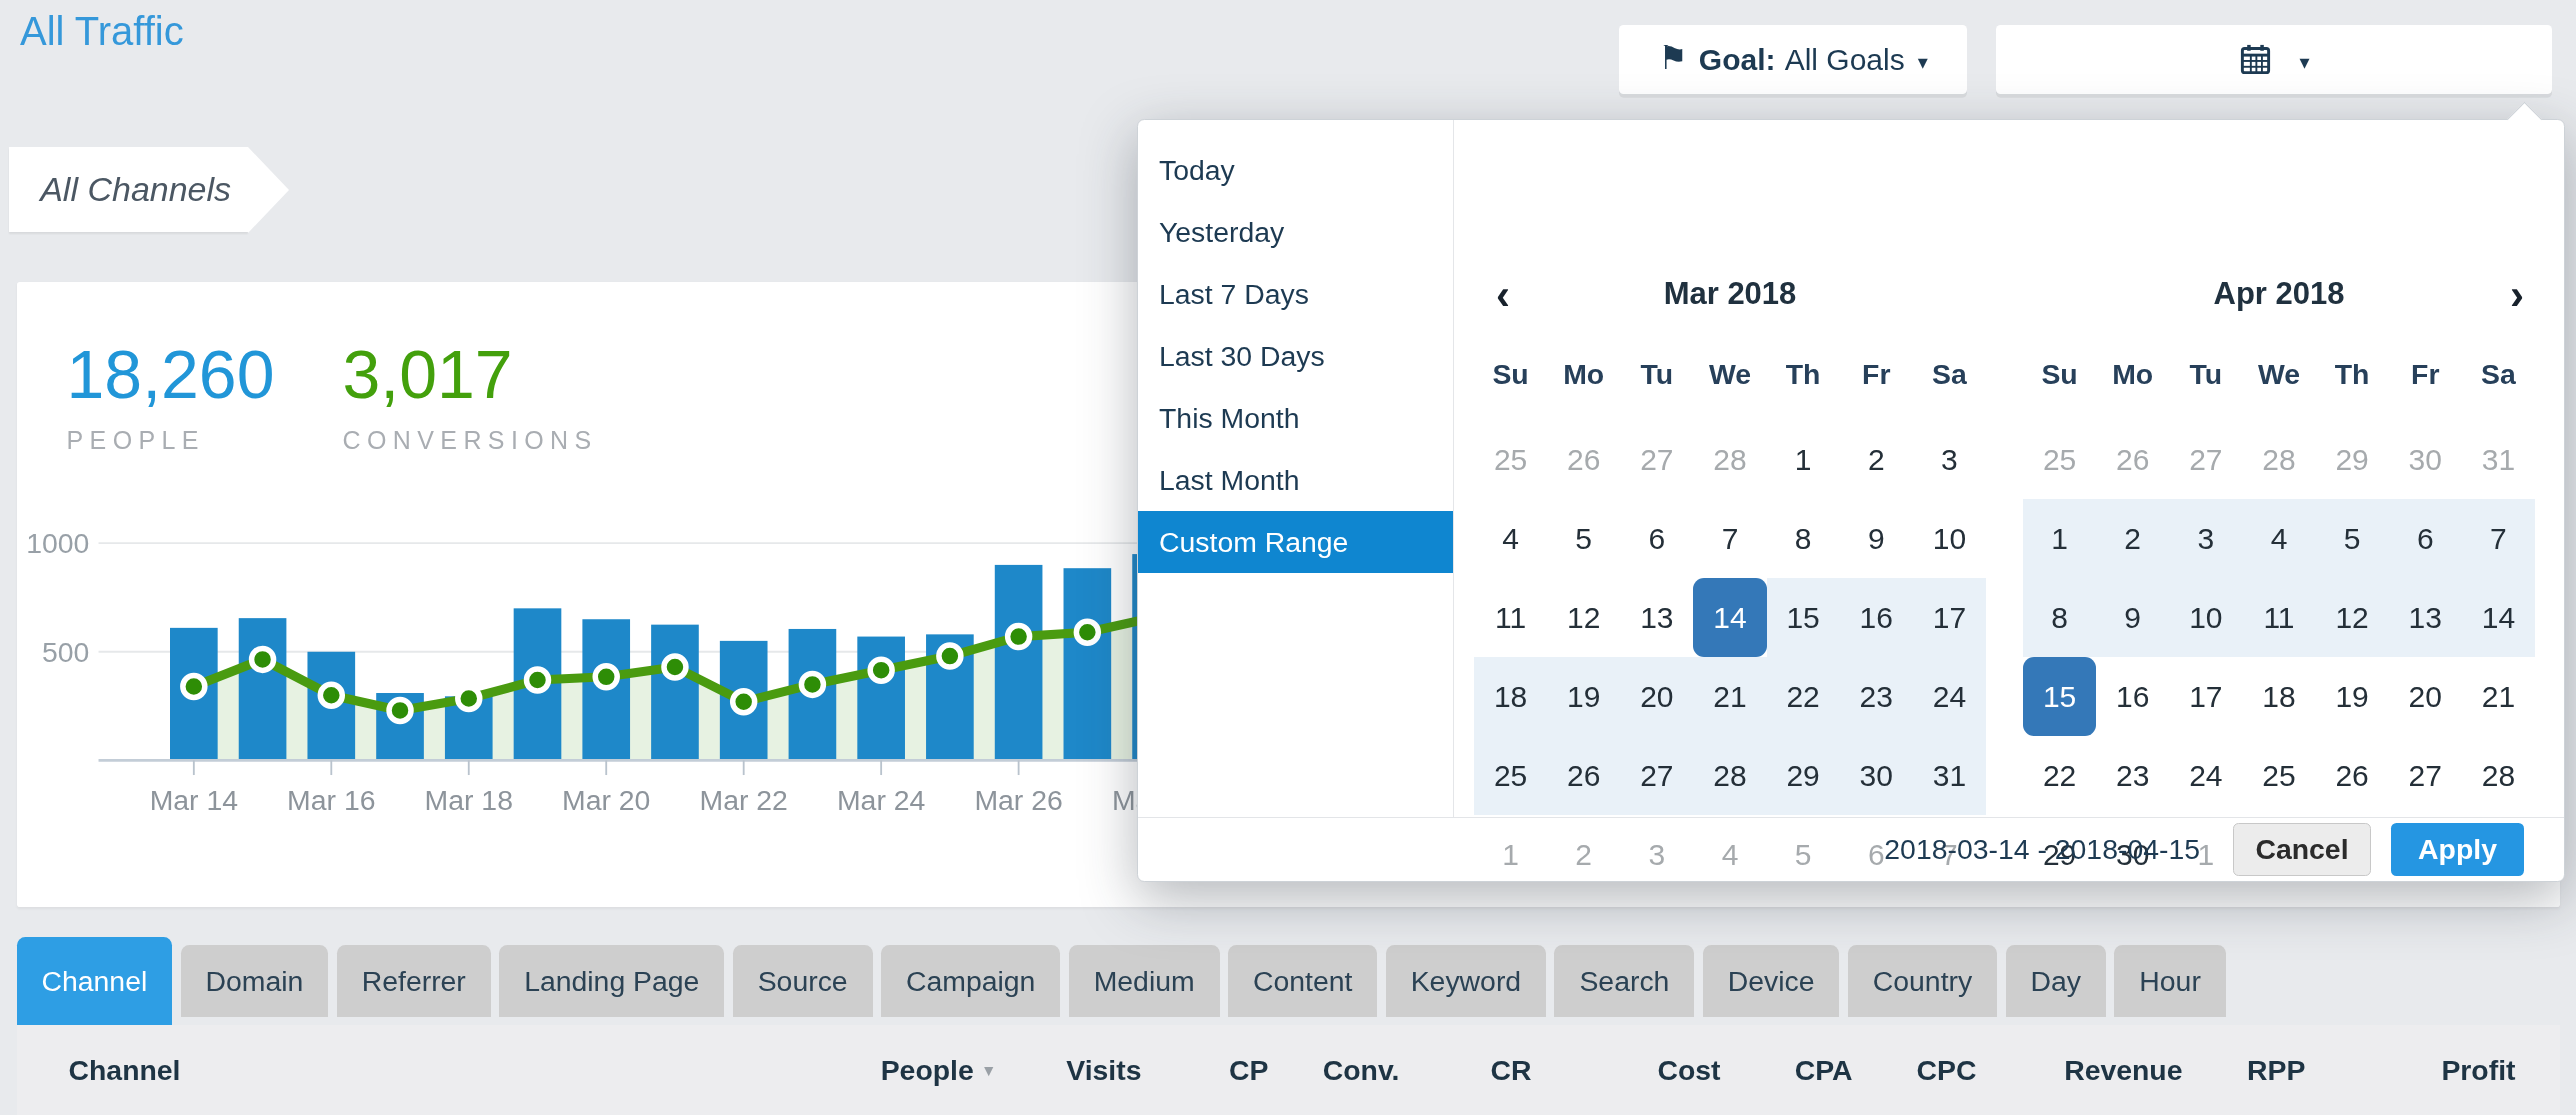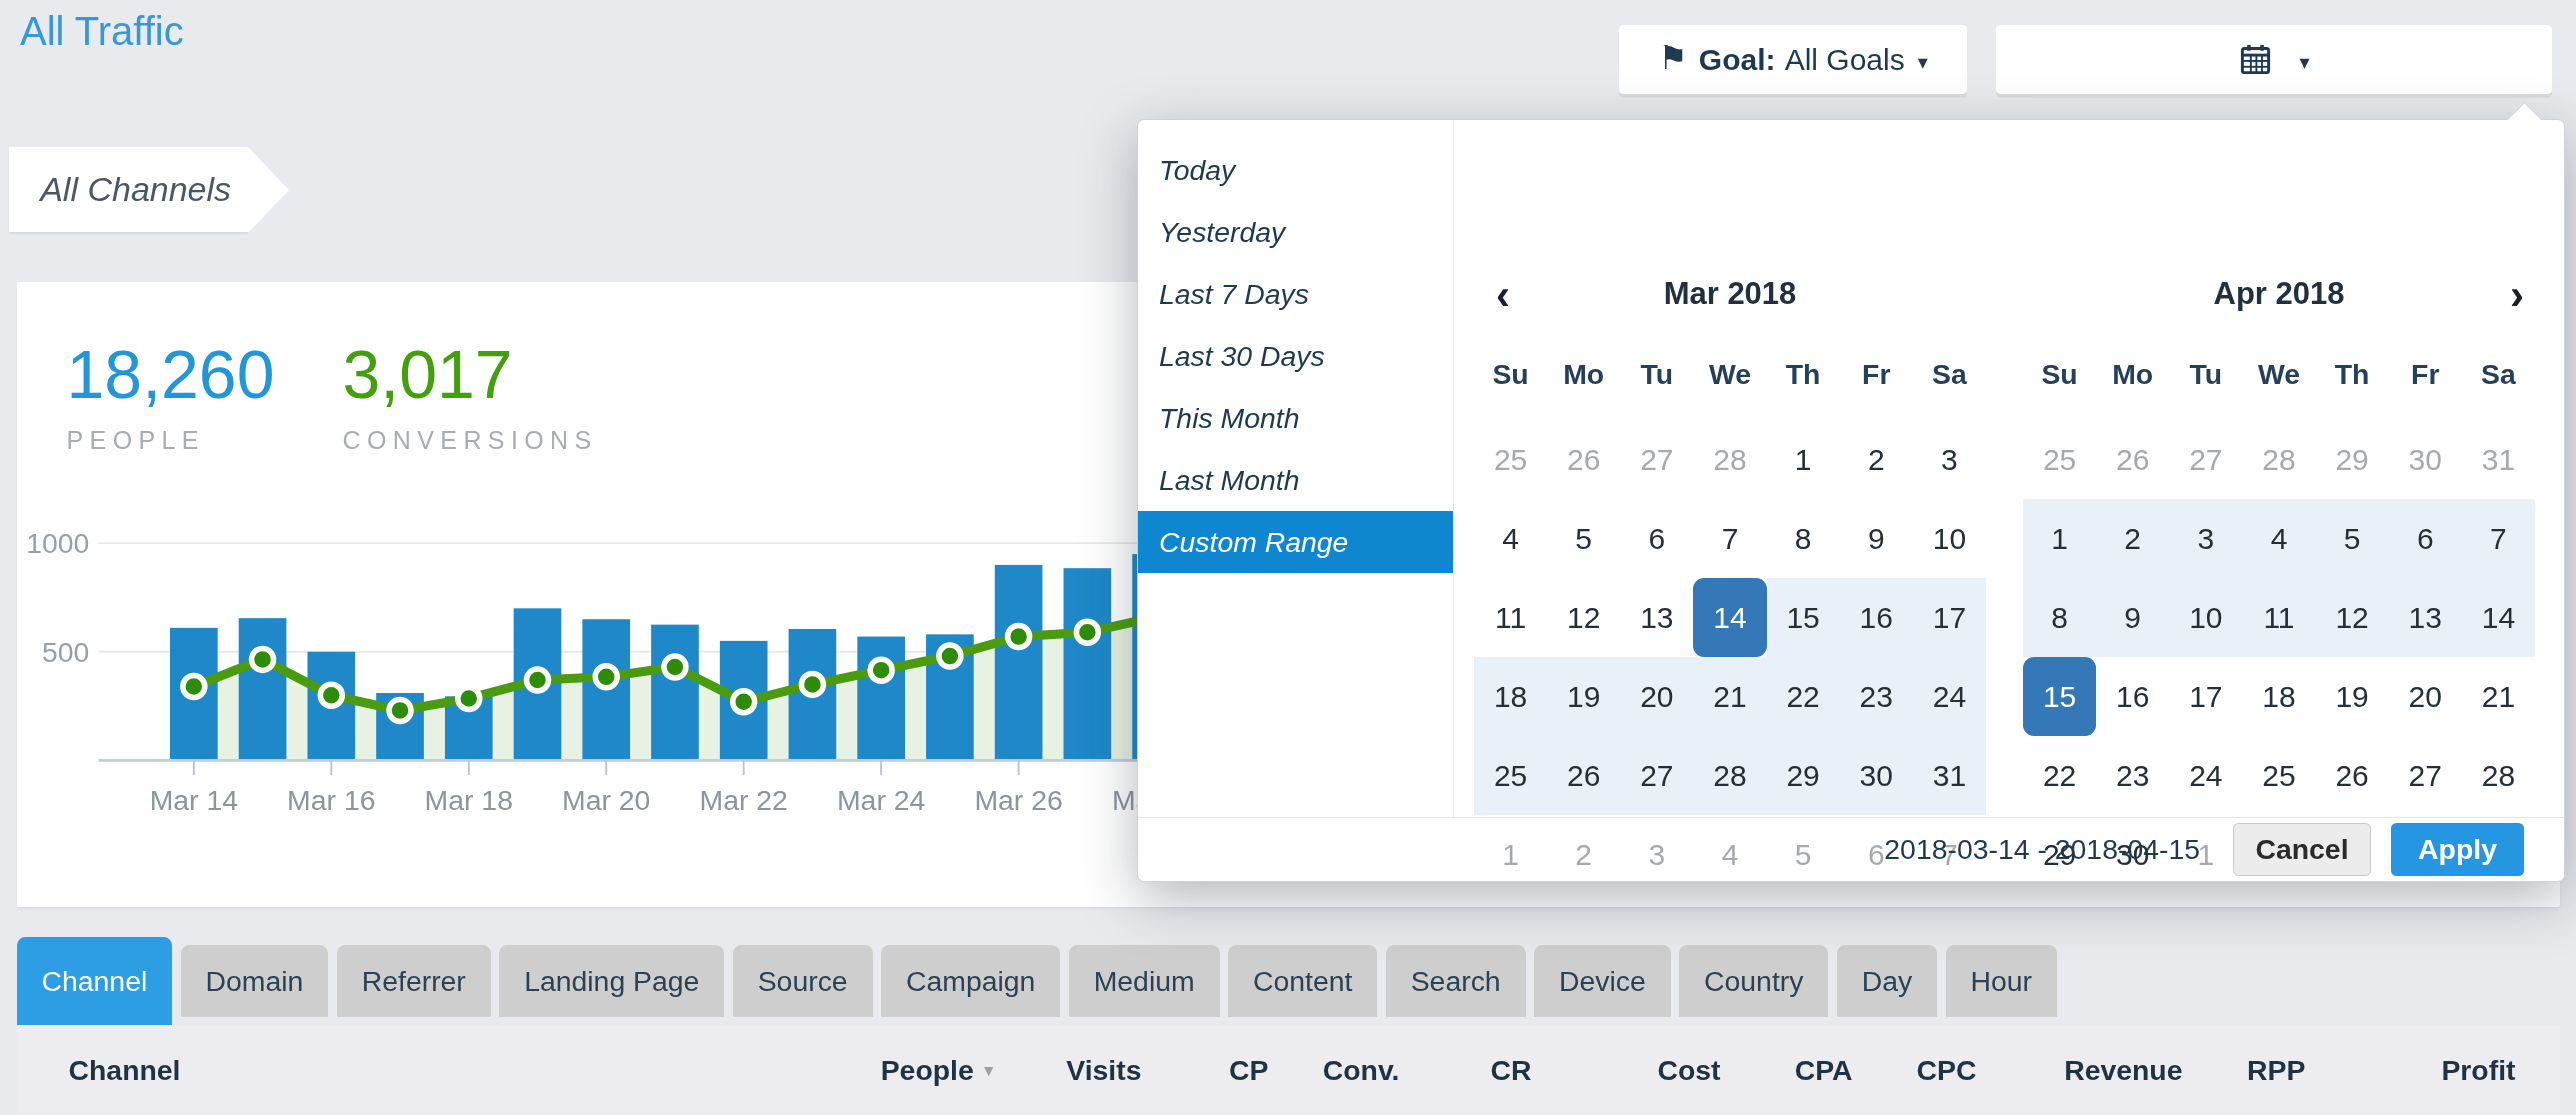--- a/index.html
+++ b/index.html
@@ -36,21 +36,21 @@
   .chart-svg{position:absolute;left:0;top:0;}
   .ax{font-size:31px;fill:#98a0a7;font-family:"Liberation Sans",sans-serif;}
   .xlab{font-size:31px;fill:#8d949b;font-family:"Liberation Sans",sans-serif;}
 
   
   .dropdown{position:absolute;left:1137px;top:119px;width:1428px;height:763px;background:#fff;
     border:0.9px solid #cdd2d7;border-radius:7.3px;box-shadow:0 16.5px 55px rgba(40,50,60,.35);z-index:5;box-sizing:border-box;}
   .dp-caret{position:absolute;top:-13px;right:27.5px;width:24px;height:24px;background:#fff;
     border-left:0.9px solid #cdd2d7;border-top:0.9px solid #cdd2d7;transform:rotate(45deg);}
   .presets{position:absolute;left:0;top:19px;width:315px;}
-  .preset{height:62px;line-height:62px;padding-left:21px;font-size:28.4px;color:#1d3a52;cursor:pointer;font-style:italic;}
+  .preset{height:62px;line-height:62px;padding-left:21px;font-size:28.4px;color:#1d3a52;cursor:pointer;}
   .preset.active{background:#0f86d0;color:#fff;}
   .dp-divider{position:absolute;left:315px;top:0;height:697px;width:0.9px;background:#e4e6e9;}
   .nav{position:absolute;top:154px;font-size:42px;font-weight:bold;color:#18222c;cursor:pointer;line-height:1;}
   .nav-prev{left:358px;}  .nav-next{right:40px;}
   .cal{position:absolute;top:0;width:512px;height:697px;}
   .cal-left{left:336px;}  .cal-right{left:885px;}
   .cal-title{position:absolute;top:145px;left:0;right:0;text-align:center;font-weight:bold;
     font-size:31px;color:#20313f;top:156px;}
   .cal-week{position:absolute;top:238px;left:0;right:0;display:flex;}
   .wd{flex:1;text-align:center;font-weight:bold;font-size:28.4px;color:#27405a;}
@@ -314,20 +314,21 @@
 
   <div class="tabs">
       <div class="tab active">Channel</div>
       <div class="tab">Domain</div>
       <div class="tab">Referrer</div>
       <div class="tab">Landing Page</div>
       <div class="tab">Source</div>
       <div class="tab">Campaign</div>
       <div class="tab">Medium</div>
       <div class="tab">Content</div>
+      <div class="tab">Keyword</div>
       <div class="tab">Search</div>
       <div class="tab">Device</div>
       <div class="tab">Country</div>
       <div class="tab">Day</div>
       <div class="tab">Hour</div>
     </div>
   <div class="thead">
       <div class="th first">Channel</div>
       <div class="th" style="width: 275px;">People<span class="sort">▼</span></div>
       <div class="th" style="width: 145px;">Visits</div>

